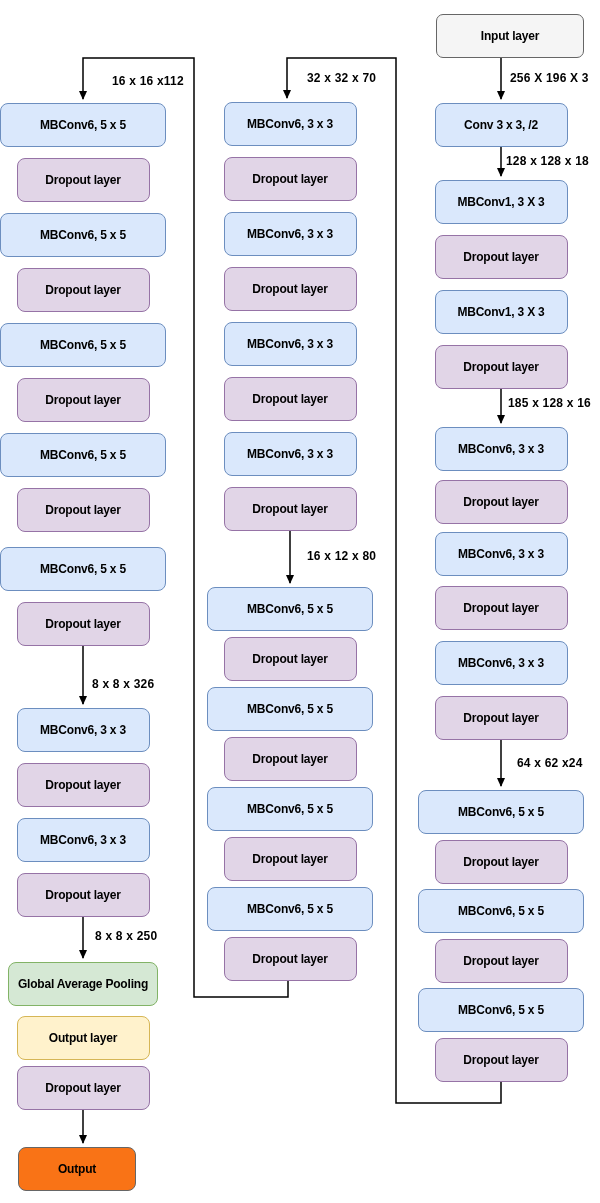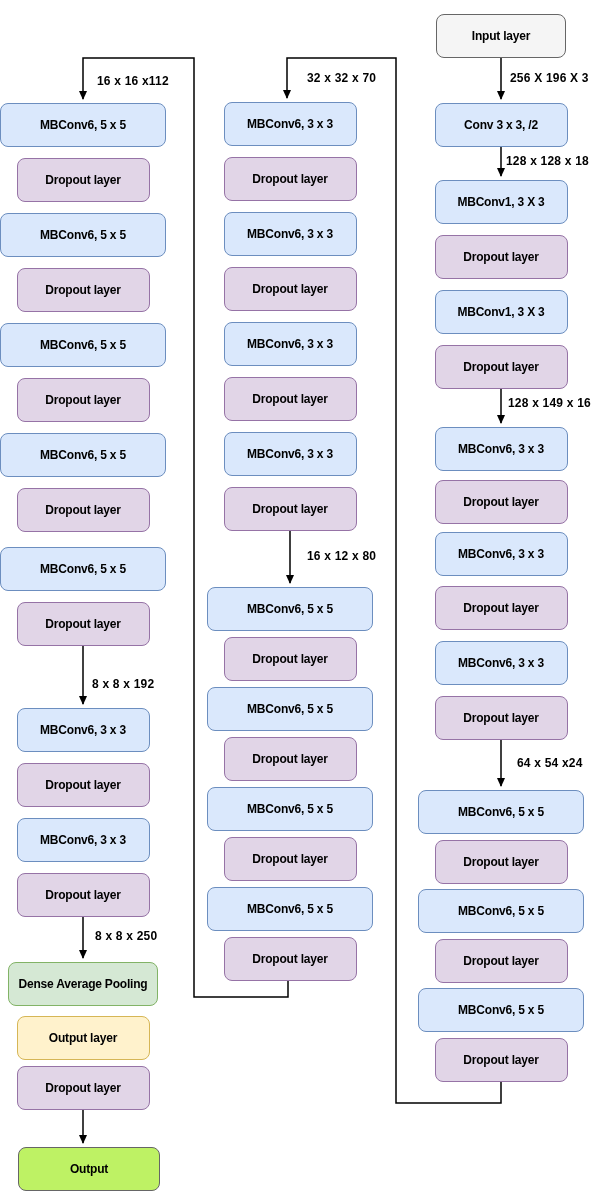--- a/index.html
+++ b/index.html
@@ -43,30 +43,30 @@
     <line x1="83" y1="646" x2="83" y2="704" stroke="#000" stroke-width="1.5" marker-end="url(#arrow)"></line>
     <line x1="83" y1="917" x2="83" y2="958" stroke="#000" stroke-width="1.5" marker-end="url(#arrow)"></line>
     <line x1="83" y1="1110" x2="83" y2="1143" stroke="#000" stroke-width="1.5" marker-end="url(#arrow)"></line>
 
     <polyline points="501,1082 501,1103 396,1103 396,58 287,58 287,98" fill="none" stroke="#000" stroke-width="1.5" marker-end="url(#arrow)"></polyline>
     <polyline points="288,981 288,997 194,997 194,58 83,58 83,99" fill="none" stroke="#000" stroke-width="1.5" marker-end="url(#arrow)"></polyline>
   </svg>
 
   <div class="dim-label" style="left:510px;top:71px">256 X 196 X 3</div>
   <div class="dim-label" style="left:506px;top:154px">128 x 128 x 18</div>
-  <div class="dim-label" style="left:508px;top:396px">128 x 149 x 16</div>
-  <div class="dim-label" style="left:517px;top:756px">64 x 54 x24</div>
+  <div class="dim-label" style="left:508px;top:396px">185 x 128 x 16</div>
+  <div class="dim-label" style="left:517px;top:756px">64 x 62 x24</div>
   <div class="dim-label" style="left:307px;top:71px">32 x 32 x 70</div>
   <div class="dim-label" style="left:307px;top:549px">16 x 12 x 80</div>
-  <div class="dim-label" style="left:97px;top:74px">16 x 16 x112</div>
-  <div class="dim-label" style="left:92px;top:677px">8 x 8 x 192</div>
+  <div class="dim-label" style="left:112px;top:74px">16 x 16 x112</div>
+  <div class="dim-label" style="left:92px;top:677px">8 x 8 x 326</div>
   <div class="dim-label" style="left:95px;top:929px">8 x 8 x 250</div>
 
   <div class="col-layer">
-      <div class="node" style="left: 436px; top: 14px; width: 130px; background: rgb(245, 245, 245); border-color: rgb(102, 102, 102);">Input layer</div>
+      <div class="node" style="left: 436px; top: 14px; width: 148px; background: rgb(245, 245, 245); border-color: rgb(102, 102, 102); border-radius: 7px;">Input layer</div>
       <div class="node" style="left: 434.5px; top: 103px; width: 133px; background: rgb(218, 232, 252); border-color: rgb(108, 142, 191);">Conv 3 x 3, /2</div>
       <div class="node" style="left: 434.5px; top: 180px; width: 133px; background: rgb(218, 232, 252); border-color: rgb(108, 142, 191);">MBConv1, 3 X 3</div>
       <div class="node" style="left: 434.5px; top: 235px; width: 133px; background: rgb(225, 213, 231); border-color: rgb(150, 115, 166);">Dropout layer</div>
       <div class="node" style="left: 434.5px; top: 290px; width: 133px; background: rgb(218, 232, 252); border-color: rgb(108, 142, 191);">MBConv1, 3 X 3</div>
       <div class="node" style="left: 434.5px; top: 345px; width: 133px; background: rgb(225, 213, 231); border-color: rgb(150, 115, 166);">Dropout layer</div>
       <div class="node" style="left: 434.5px; top: 427px; width: 133px; background: rgb(218, 232, 252); border-color: rgb(108, 142, 191);">MBConv6, 3 x 3</div>
       <div class="node" style="left: 434.5px; top: 480px; width: 133px; background: rgb(225, 213, 231); border-color: rgb(150, 115, 166);">Dropout layer</div>
       <div class="node" style="left: 434.5px; top: 532px; width: 133px; background: rgb(218, 232, 252); border-color: rgb(108, 142, 191);">MBConv6, 3 x 3</div>
       <div class="node" style="left: 434.5px; top: 586px; width: 133px; background: rgb(225, 213, 231); border-color: rgb(150, 115, 166);">Dropout layer</div>
       <div class="node" style="left: 434.5px; top: 641px; width: 133px; background: rgb(218, 232, 252); border-color: rgb(108, 142, 191);">MBConv6, 3 x 3</div>
@@ -104,19 +104,19 @@
       <div class="node" style="left: 0px; top: 323px; width: 166px; background: rgb(218, 232, 252); border-color: rgb(108, 142, 191);">MBConv6, 5 x 5</div>
       <div class="node" style="left: 16.5px; top: 378px; width: 133px; background: rgb(225, 213, 231); border-color: rgb(150, 115, 166);">Dropout layer</div>
       <div class="node" style="left: 0px; top: 433px; width: 166px; background: rgb(218, 232, 252); border-color: rgb(108, 142, 191);">MBConv6, 5 x 5</div>
       <div class="node" style="left: 16.5px; top: 488px; width: 133px; background: rgb(225, 213, 231); border-color: rgb(150, 115, 166);">Dropout layer</div>
       <div class="node" style="left: 0px; top: 547px; width: 166px; background: rgb(218, 232, 252); border-color: rgb(108, 142, 191);">MBConv6, 5 x 5</div>
       <div class="node" style="left: 16.5px; top: 602px; width: 133px; background: rgb(225, 213, 231); border-color: rgb(150, 115, 166);">Dropout layer</div>
       <div class="node" style="left: 16.5px; top: 708px; width: 133px; background: rgb(218, 232, 252); border-color: rgb(108, 142, 191);">MBConv6, 3 x 3</div>
       <div class="node" style="left: 16.5px; top: 763px; width: 133px; background: rgb(225, 213, 231); border-color: rgb(150, 115, 166);">Dropout layer</div>
       <div class="node" style="left: 16.5px; top: 818px; width: 133px; background: rgb(218, 232, 252); border-color: rgb(108, 142, 191);">MBConv6, 3 x 3</div>
       <div class="node" style="left: 16.5px; top: 873px; width: 133px; background: rgb(225, 213, 231); border-color: rgb(150, 115, 166);">Dropout layer</div>
-      <div class="node" style="left: 8px; top: 962px; width: 150px; background: rgb(213, 232, 212); border-color: rgb(130, 179, 102);">Dense Average Pooling</div>
+      <div class="node" style="left: 8px; top: 962px; width: 150px; background: rgb(213, 232, 212); border-color: rgb(130, 179, 102);">Global Average Pooling</div>
       <div class="node" style="left: 16.5px; top: 1016px; width: 133px; background: rgb(255, 242, 204); border-color: rgb(214, 182, 86);">Output layer</div>
       <div class="node" style="left: 16.5px; top: 1066px; width: 133px; background: rgb(225, 213, 231); border-color: rgb(150, 115, 166);">Dropout layer</div>
-      <div class="node" style="left: 18px; top: 1147px; width: 142px; background: #bef264; border-color: rgb(102, 102, 102);">Output</div>
+      <div class="node" style="left: 18px; top: 1147px; width: 118px; background: #f97316; border-color: rgb(102, 102, 102);">Output</div>
     </div>
 
 </div>
 
 </body></html>

